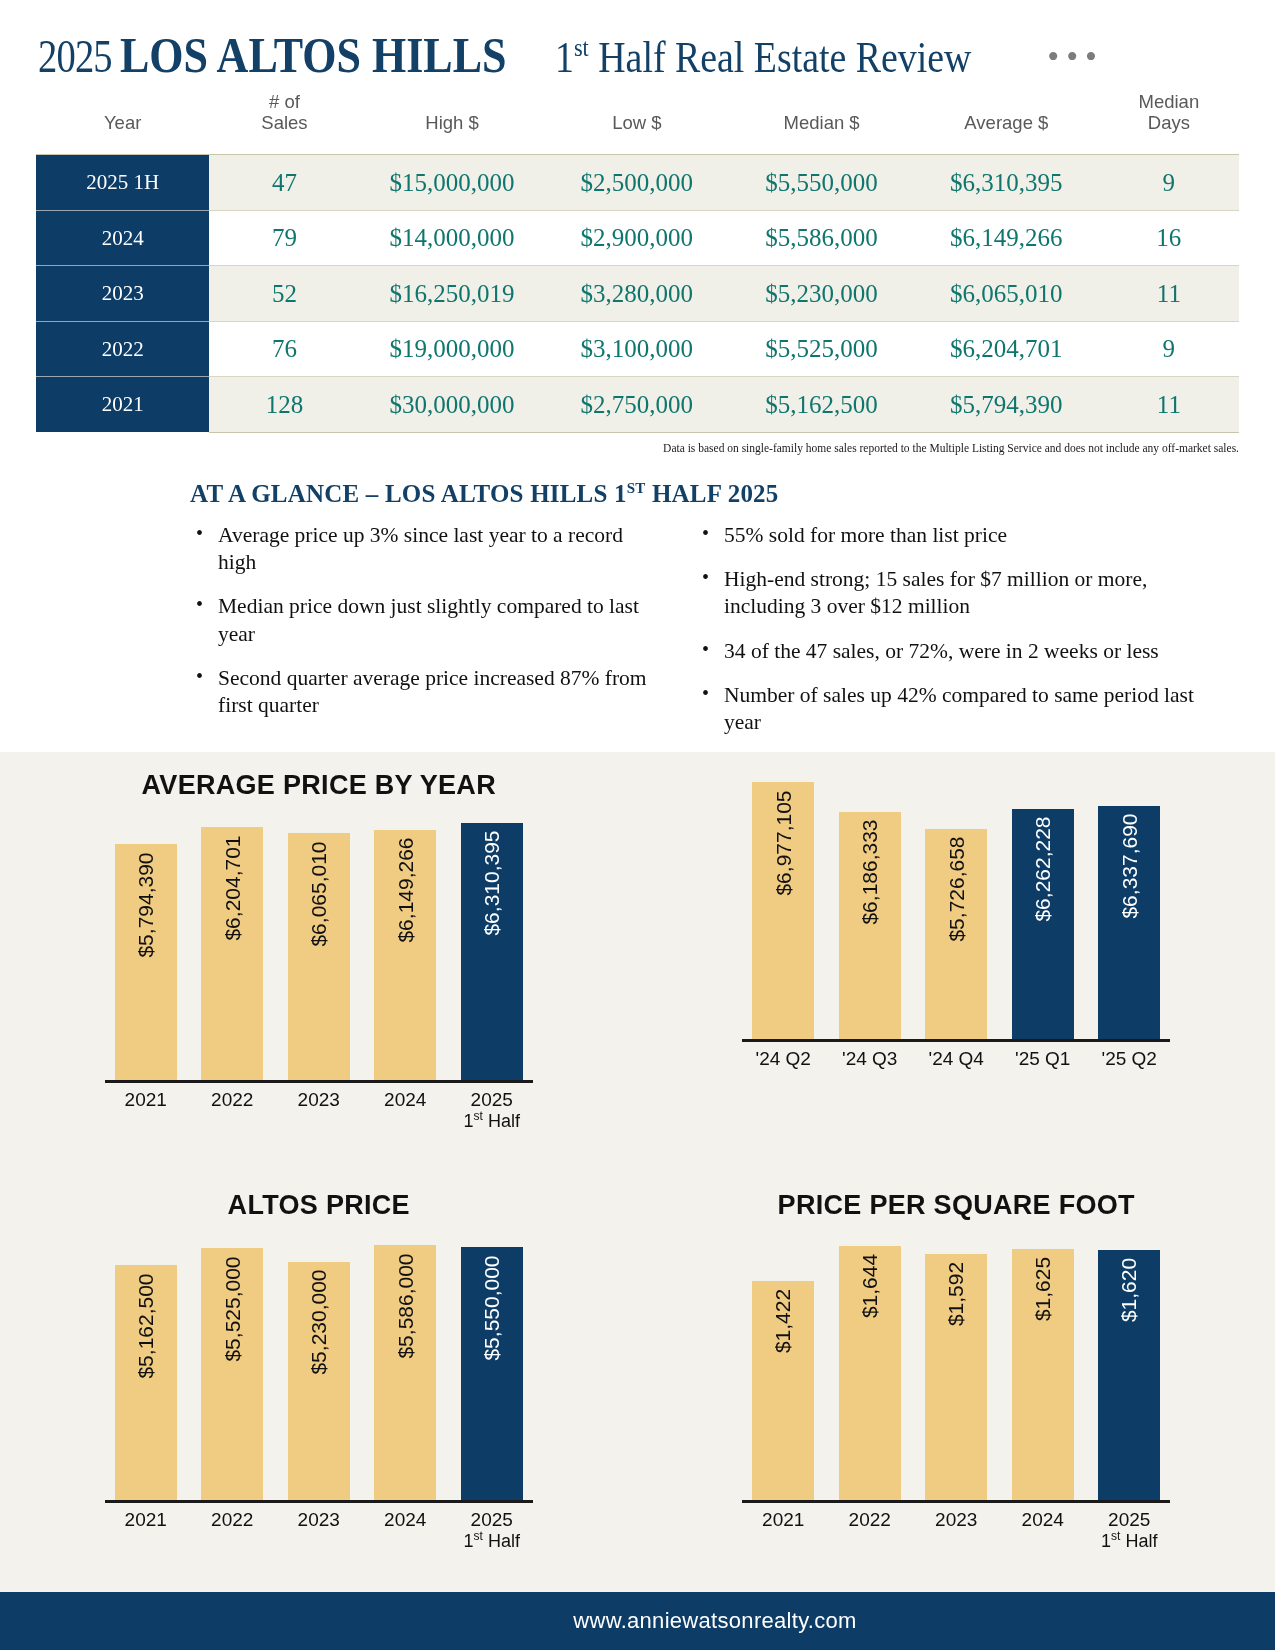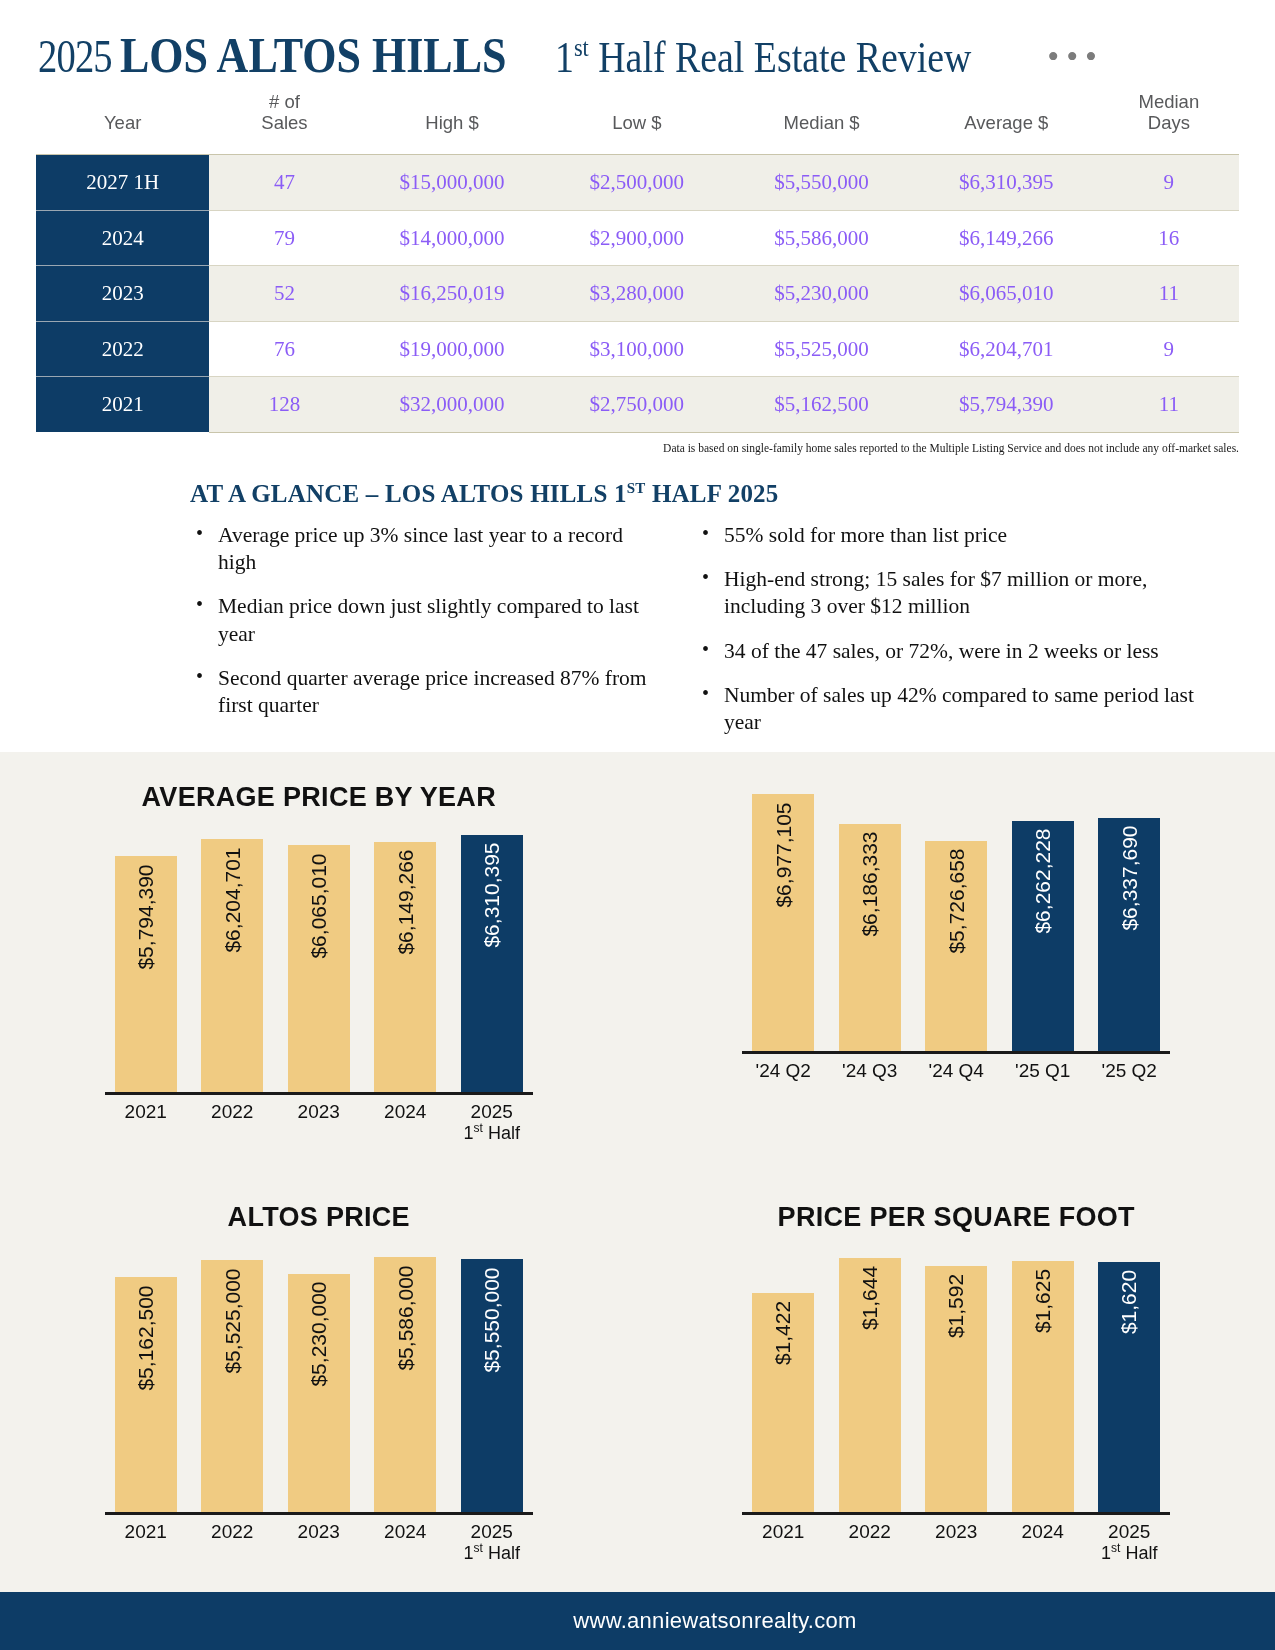--- a/index.html
+++ b/index.html
@@ -76,22 +76,22 @@
     font-size: 18.5px;
     color: #58595b;
     text-align: center;
     vertical-align: bottom;
     padding-bottom: 21px;
     line-height: 1.12;
   }
   table.data thead tr { border-bottom: 1.6px solid #c9c5ab; }
   table.data td {
     font-family: "Liberation Serif", serif;
-    font-size: 21px;
-    color: #8b5cf6;
+    font-size: 25px;
+    color: #0f766e;
     text-align: center;
     height: 55.5px;
     vertical-align: middle;
   }
   table.data td.yearcell {
     background: #0d3c66;
     color: #ffffff;
     font-size: 21px;
     border-bottom: 1.6px solid #9aa7b2;
   }
@@ -162,21 +162,20 @@
     width: 1275px;
     height: 840px;
     background: #f3f2ed;
   }
   .chart-grid {
     display: grid;
     grid-template-columns: 1fr 1fr;
     grid-template-rows: 1fr 1fr;
     width: 100%;
     height: 100%;
-    margin-top: 12px;
   }
   .chart {
     position: relative;
     padding-top: 18px;
   }
   .chart-title {
     text-align: center;
     font-family: "Liberation Sans", sans-serif;
     font-size: 27px;
     font-weight: bold;
@@ -299,21 +298,21 @@
           <th class="col-money">Median $</th>
           <th class="col-money">Average $</th>
           <th class="col-days">
             <span>Median</span><br>
             <span>Days</span>
           </th>
         </tr>
       </thead>
       <tbody>
         <tr class="row-a">
-          <td class="yearcell">2027 1H</td>
+          <td class="yearcell">2025 1H</td>
           <td>47</td>
           <td>$15,000,000</td>
           <td>$2,500,000</td>
           <td>$5,550,000</td>
           <td>$6,310,395</td>
           <td>9</td>
         </tr>
         <tr class="row-b">
           <td class="yearcell">2024</td>
           <td>79</td>
@@ -337,21 +336,21 @@
           <td>76</td>
           <td>$19,000,000</td>
           <td>$3,100,000</td>
           <td>$5,525,000</td>
           <td>$6,204,701</td>
           <td>9</td>
         </tr>
         <tr class="row-a last">
           <td class="yearcell">2021</td>
           <td>128</td>
-          <td>$32,000,000</td>
+          <td>$30,000,000</td>
           <td>$2,750,000</td>
           <td>$5,162,500</td>
           <td>$5,794,390</td>
           <td>11</td>
         </tr>
       </tbody>
     </table>
   </div>
 
   <div class="footnote">Data is based on single-family home sales reported to the Multiple Listing Service and does not include any off-market sales.</div>

